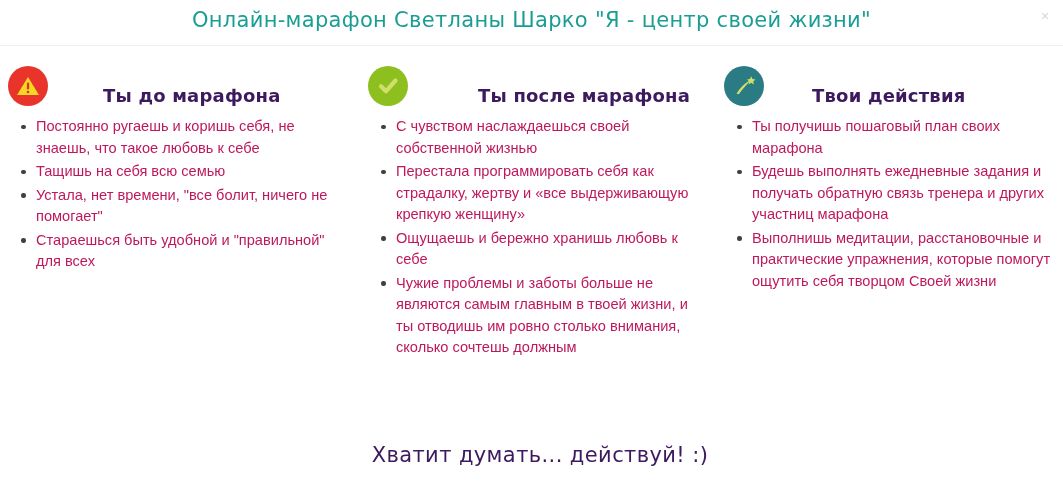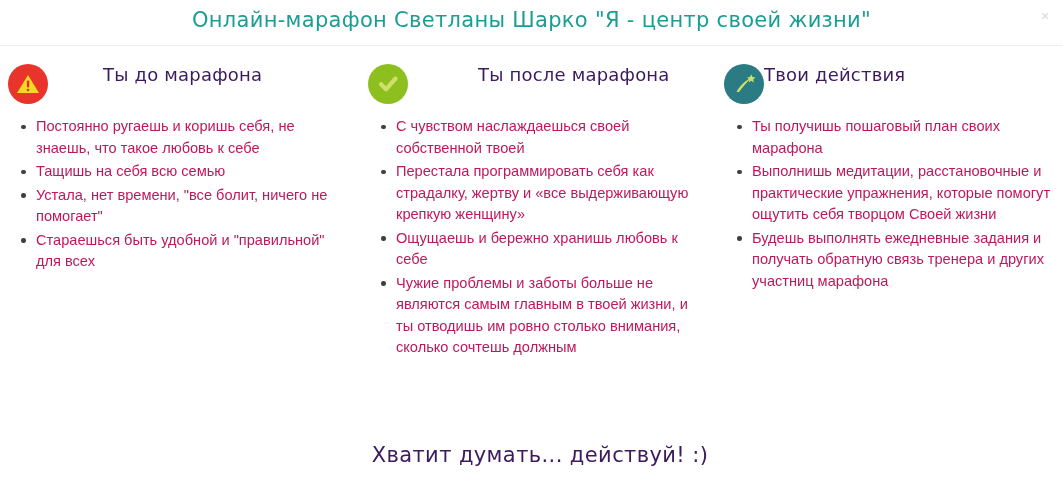--- a/index.html
+++ b/index.html
@@ -61,43 +61,44 @@
   .column {
     box-sizing: border-box;
     padding: 0 10px 0 8px;
   }
   .column-1 { width: 360px; }
   .column-2 { width: 356px; }
   .column-3 { width: 347px; }
 
   .col-head {
     display: flex;
-    align-items: flex-start;
+    align-items: flex-end;
     height: 42px;
     margin-bottom: 10px;
+    font-weight: bold;
   }
   .col-icon {
     width: 40px;
     height: 40px;
     border-radius: 50%;
     flex: 0 0 40px;
     display: flex;
     align-items: center;
     justify-content: center;
   }
   .col-title {
     font-family: "DejaVu Sans", sans-serif;
     font-size: 18px;
     color: #3d1a5e;
     letter-spacing: 0.2px;
     white-space: nowrap;
   }
   .col-1 .col-title { margin-left: 55px; }
   .col-2 .col-title { margin-left: 70px; }
-  .col-3 .col-title { }
+  .col-3 .col-title { margin-left: 48px; }
 
   ul.points {
     list-style: none;
     margin: 0;
     padding: 0;
   }
   ul.points li {
     position: relative;
     padding-left: 28px;
     margin-bottom: 2px;
@@ -163,41 +164,41 @@
   <div class="column column-2 col-2">
     <div class="col-head">
       <div class="col-icon" style="background:#8dbf1e;">
         <svg width="26" height="26" viewBox="0 0 26 26" aria-hidden="true">
           <path d="M6 13.3 L11 18.3 L20.5 7.5" stroke="#cfe06a" stroke-width="4.2" fill="none" stroke-linecap="round" stroke-linejoin="round"></path>
         </svg>
       </div>
       <div class="col-title">Ты после марафона</div>
     </div>
     <ul class="points">
-      <li>С чувством наслаждаешься своей собственной твоей</li>
+      <li>С чувством наслаждаешься своей собственной жизнью</li>
       <li>Перестала программировать себя как страдалку, жертву и «все выдерживающую крепкую женщину»</li>
       <li>Ощущаешь и бережно хранишь любовь к себе</li>
       <li>Чужие проблемы и заботы больше не являются самым главным в твоей жизни, и ты отводишь им ровно столько внимания, сколько сочтешь должным</li>
     </ul>
   </div>
 
   <div class="column column-3 col-3">
     <div class="col-head">
       <div class="col-icon" style="background:#2a7b83;">
         <svg width="26" height="26" viewBox="0 0 26 26" aria-hidden="true">
           <path d="M5.5 21 C9 14.5 15 9 20.5 6.5 C16.5 10.5 11.5 16 8 21 Z" fill="#cfe06a"></path>
           <polygon points="20.2,3.2 21.5,6.1 24.5,6.4 22.2,8.4 22.9,11.4 20.2,9.8 17.6,11.4 18.3,8.4 16,6.4 19,6.1" fill="#cfe06a"></polygon>
         </svg>
       </div>
       <div class="col-title">Твои действия</div>
     </div>
     <ul class="points">
       <li>Ты получишь пошаговый план своих марафона</li>
+      <li>Будешь выполнять ежедневные задания и получать обратную связь тренера и других участниц марафона</li>
       <li>Выполнишь медитации, расстановочные и практические упражнения, которые помогут ощутить себя творцом Своей жизни</li>
-      <li>Будешь выполнять ежедневные задания и получать обратную связь тренера и других участниц марафона</li>
     </ul>
   </div>
 
 </div>
 
 <div class="footer">
   <span class="footer-text">Хватит думать... действуй!  :)</span>
 </div>
 
 </body></html>

